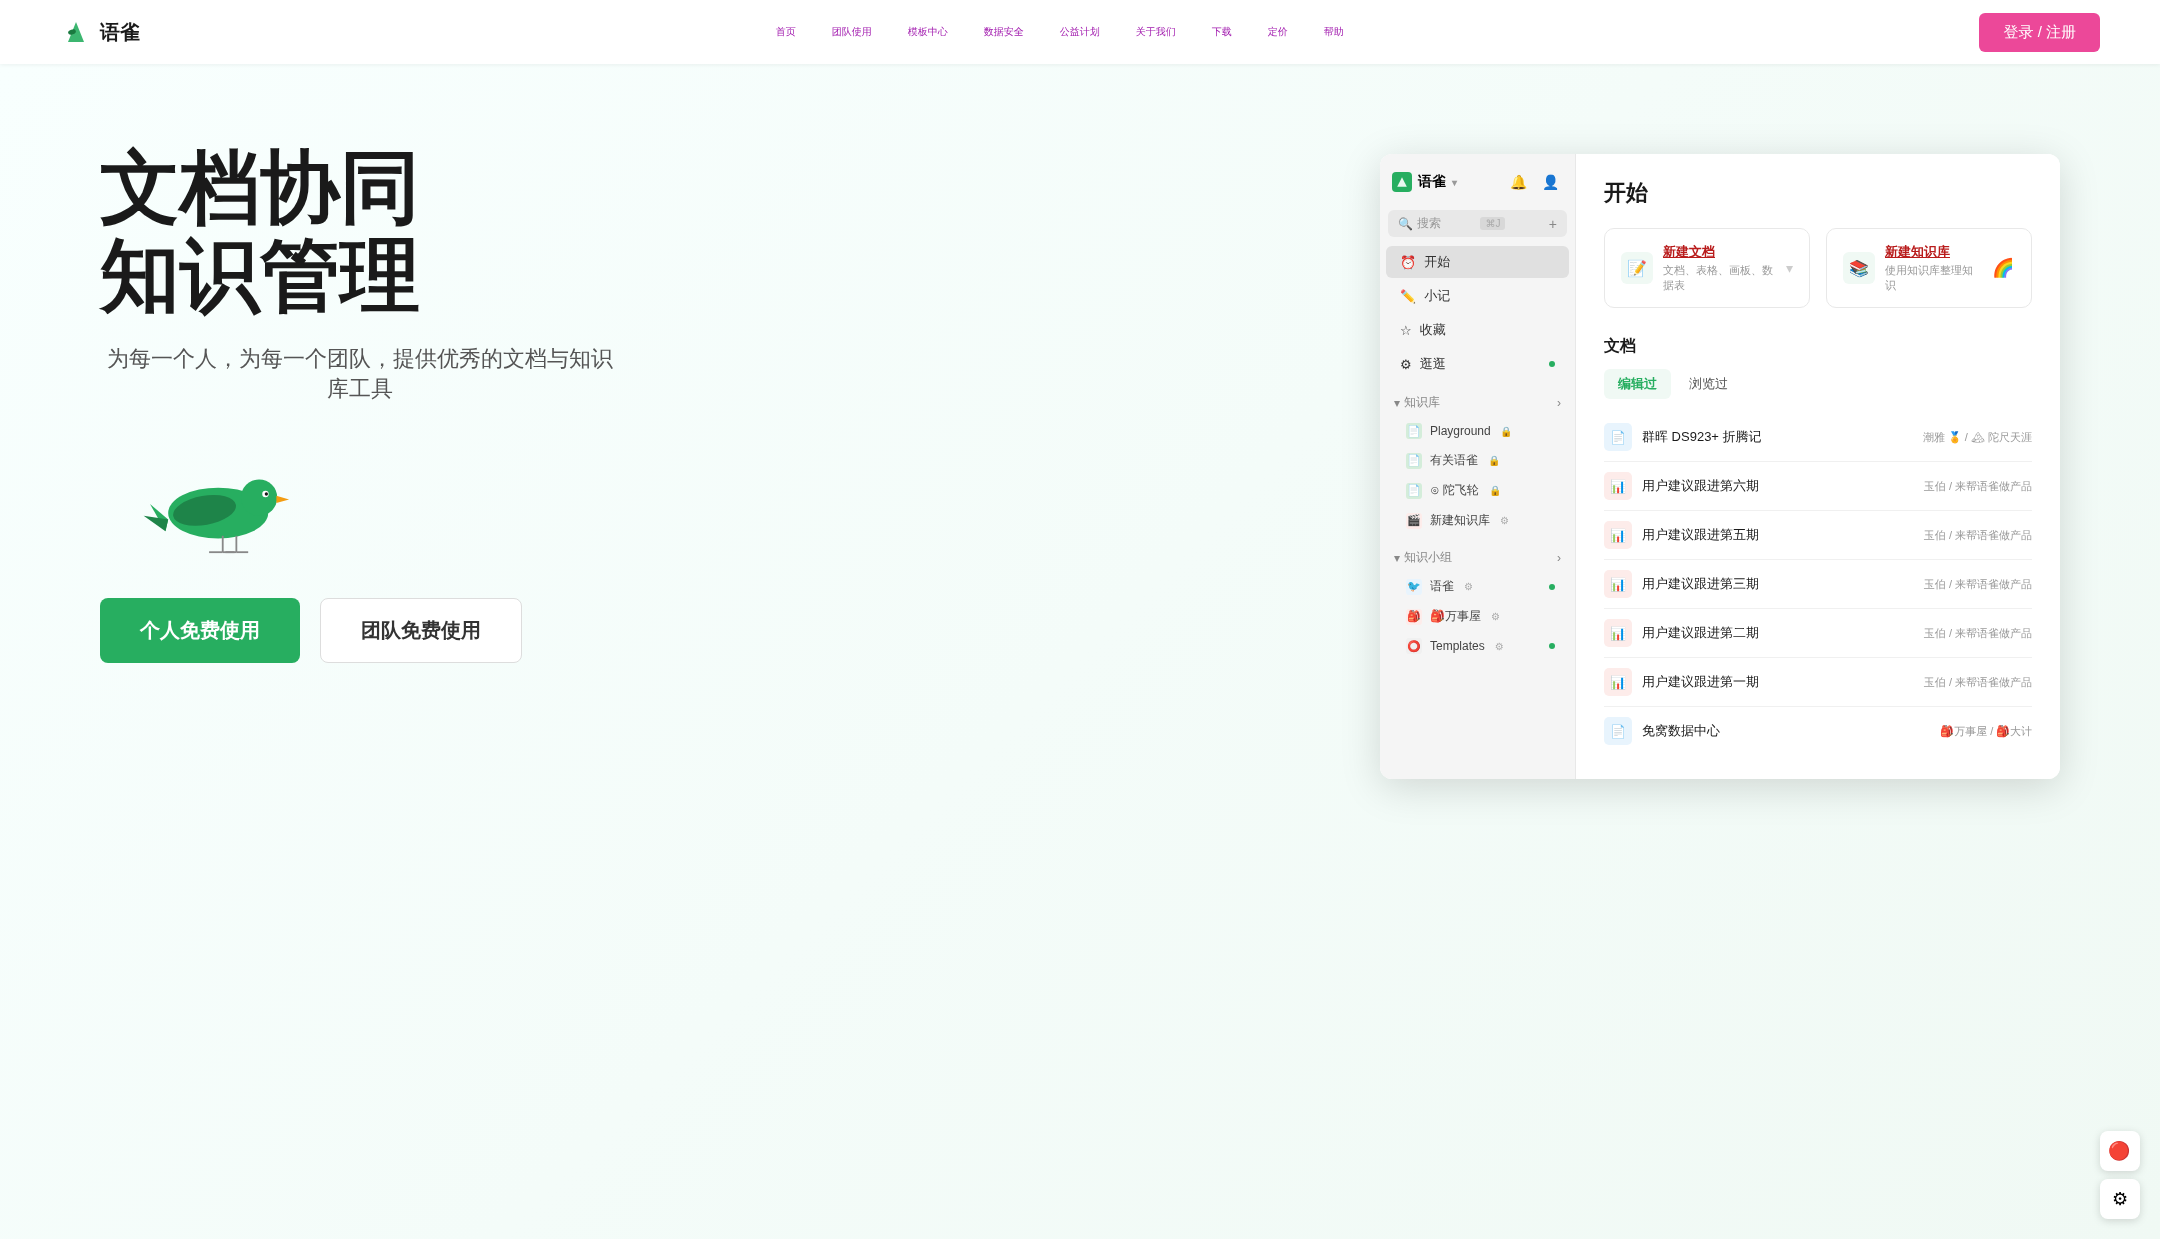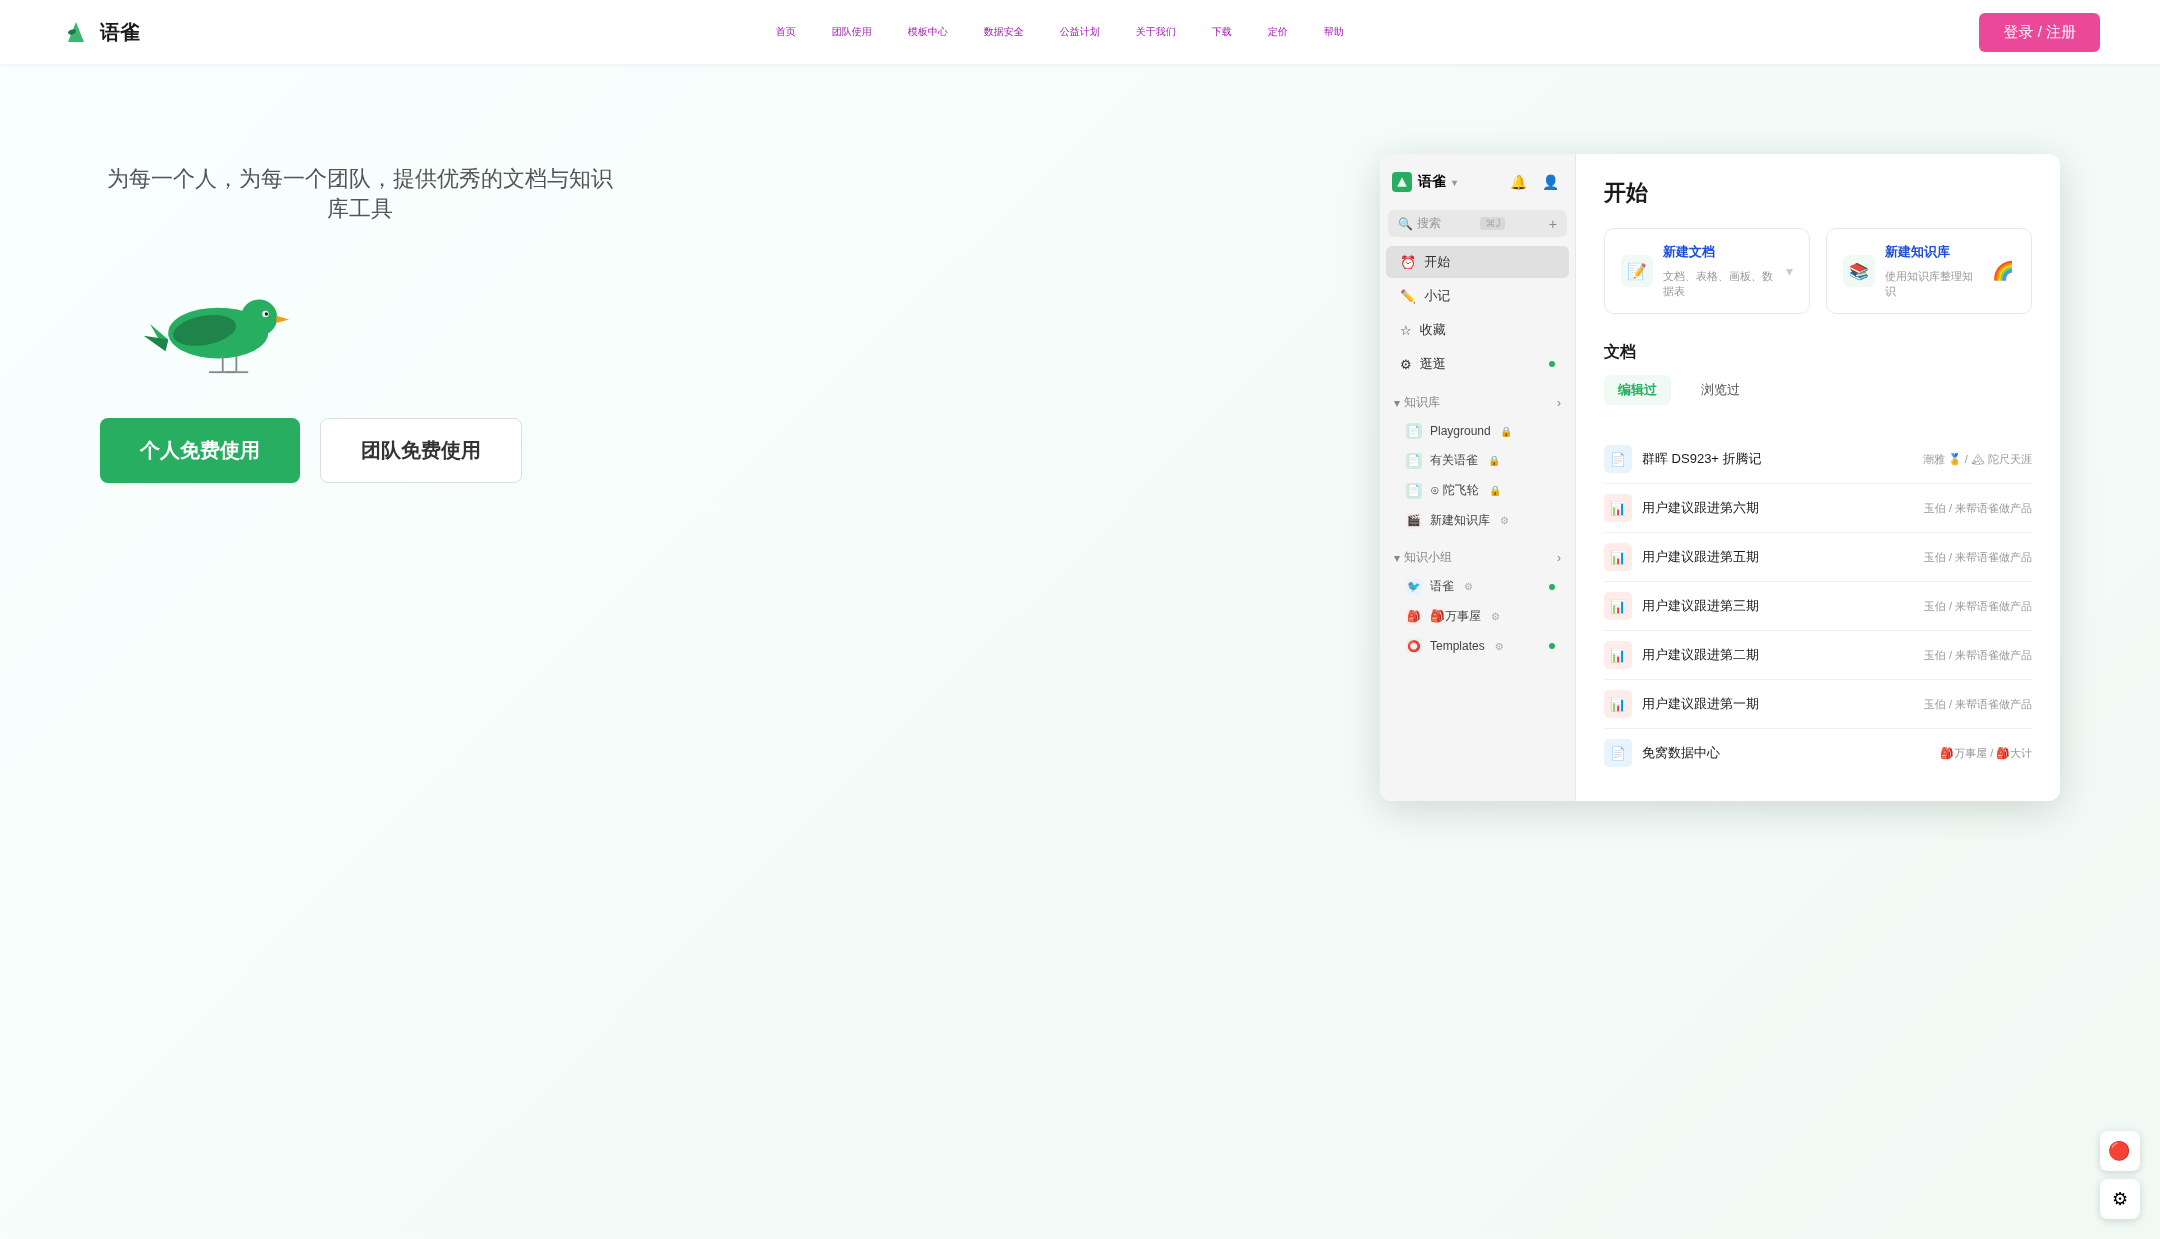--- a/index.html
+++ b/index.html
@@ -100,26 +100,26 @@
     .main-title { font-size: 22px; font-weight: 700; color: #1a1a1a; margin-bottom: 20px; }
 
     .action-cards { display: flex; gap: 16px; margin-bottom: 28px; }
     .action-card {
       flex: 1; border: 1px solid #e8e8e8; border-radius: 10px; padding: 14px 16px;
       display: flex; align-items: center; gap: 10px; cursor: pointer;
       background: #fff; transition: box-shadow 0.2s;
     }
     .action-card-icon { width: 32px; height: 32px; background: #f0f9f4; border-radius: 6px; display: flex; align-items: center; justify-content: center; font-size: 16px; flex-shrink: 0; }
     .action-card-content { flex: 1; }
-    .action-card-title { font-size: 13px; font-weight: 600; color: #1d4ed8; margin-bottom: 8px; }
+    .action-card-title { font-size: 13px; font-weight: 600; color: #b91c1c; margin-bottom: 2px; text-decoration: underline; }
     .action-card-sub { font-size: 11px; color: #999; }
     .action-card-extra { display: flex; align-items: center; gap: 4px; }
 
     .docs-section-title { font-size: 16px; font-weight: 700; color: #1a1a1a; margin-bottom: 12px; }
-    .docs-tabs { display: flex; gap: 16px; margin-bottom: 30px; }
+    .docs-tabs { display: flex; gap: 4px; margin-bottom: 14px; }
     .docs-tab {
       padding: 6px 14px; border-radius: 6px; font-size: 13px; cursor: pointer; color: #555;
       border: none; background: none;
     }
     .docs-tab.active { background: #f0f9f4; color: #27ae60; font-weight: 600; }
 
     .doc-item {
       display: flex; align-items: center; justify-content: space-between;
       padding: 10px 0; border-bottom: 1px solid #f0f0f0; cursor: pointer;
     }
@@ -158,20 +158,24 @@
     <a>关于我们</a>
     <a>下载</a>
     <a>定价</a>
     <a>帮助</a>
   </div>
   <button class="navbar-btn">登录 / 注册</button>
 </nav>
 
 <section class="hero">
   <div class="hero-left">
+    <div class="hero-title">
+      <div>文档协同</div>
+      <div>知识管理</div>
+    </div>
     <div class="hero-subtitle">为每一个人，为每一个团队，提供优秀的文档与知识库工具</div>
     <div class="hero-bird">
       
       <svg viewBox="0 0 220 110" width="220" height="110">
 
         <ellipse cx="130" cy="65" rx="55" ry="28" fill="#27ae60"></ellipse>
 
         <circle cx="175" cy="48" r="20" fill="#27ae60"></circle>
 
         <circle cx="182" cy="44" r="3.5" fill="#fff"></circle>

